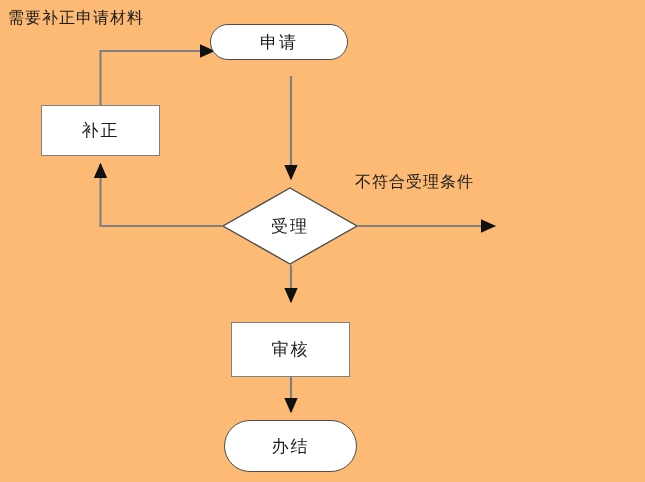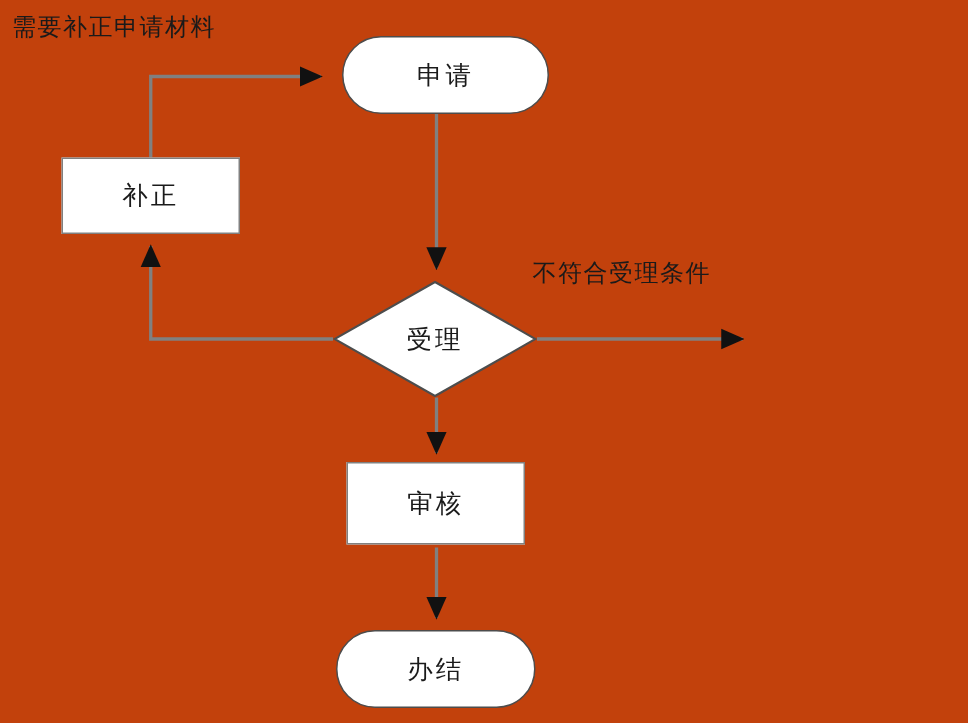--- a/index.html
+++ b/index.html
@@ -7,21 +7,21 @@
     padding: 0;
     background: #ffffff;
   }
   body {
     font-family: "DejaVu Sans", "Liberation Sans", sans-serif;
   }
   #canvas {
     position: relative;
     width: 645px;
     height: 482px;
-    background: #c2410c;
+    background: #fdba74;
     overflow: hidden;
   }
   #edges {
     position: absolute;
     left: 0;
     top: 0;
     width: 645px;
     height: 482px;
   }
   .node {
@@ -113,37 +113,37 @@
 
     <g>
       <path d="M 291 365 L 291 412" fill="none" stroke="#808080" stroke-width="2.2" marker-end="url(#arrow)"></path>
     </g>
   </svg>
 
   <div class="caption" style="left:8px; top:8px;">需要补正申请材料</div>
 
   <div class="edge-label" style="left:355px; top:172px;">不符合受理条件</div>
 
-  <div class="node node-round" style="left:228px; top:24px; width:138px; height:52px; border-radius:26px;">
+  <div class="node node-round" style="left:210px; top:24px; width:138px; height:36px; border-radius:26px;">
     <span>申请</span>
   </div>
 
   <div class="node node-rect" style="left:41px; top:105px; width:119px; height:51px;">
     <span>补正</span>
   </div>
 
   <div class="node node-diamond" style="left:222px; top:187px; width:136px; height:78px;">
     <svg class="diamond-svg" viewBox="0 0 136 78" preserveAspectRatio="none" xmlns="http://www.w3.org/2000/svg">
       <polygon points="68,1 135,39 68,77 1,39" fill="#ffffff" stroke="#4d4d4d" stroke-width="1.4"></polygon>
     </svg>
     <span class="diamond-label">受理</span>
   </div>
 
 
-  <div class="node node-rect" style="left:231px; top:308px; width:119px; height:55px;">
+  <div class="node node-rect" style="left:231px; top:322px; width:119px; height:55px;">
     <span>审核</span>
   </div>
 
   <div class="node node-round" style="left:224px; top:420px; width:133px; height:52px; border-radius:26px;text-align:center;">
     <span>办结</span>
   </div>
 
 </div>
 
 </body></html>

